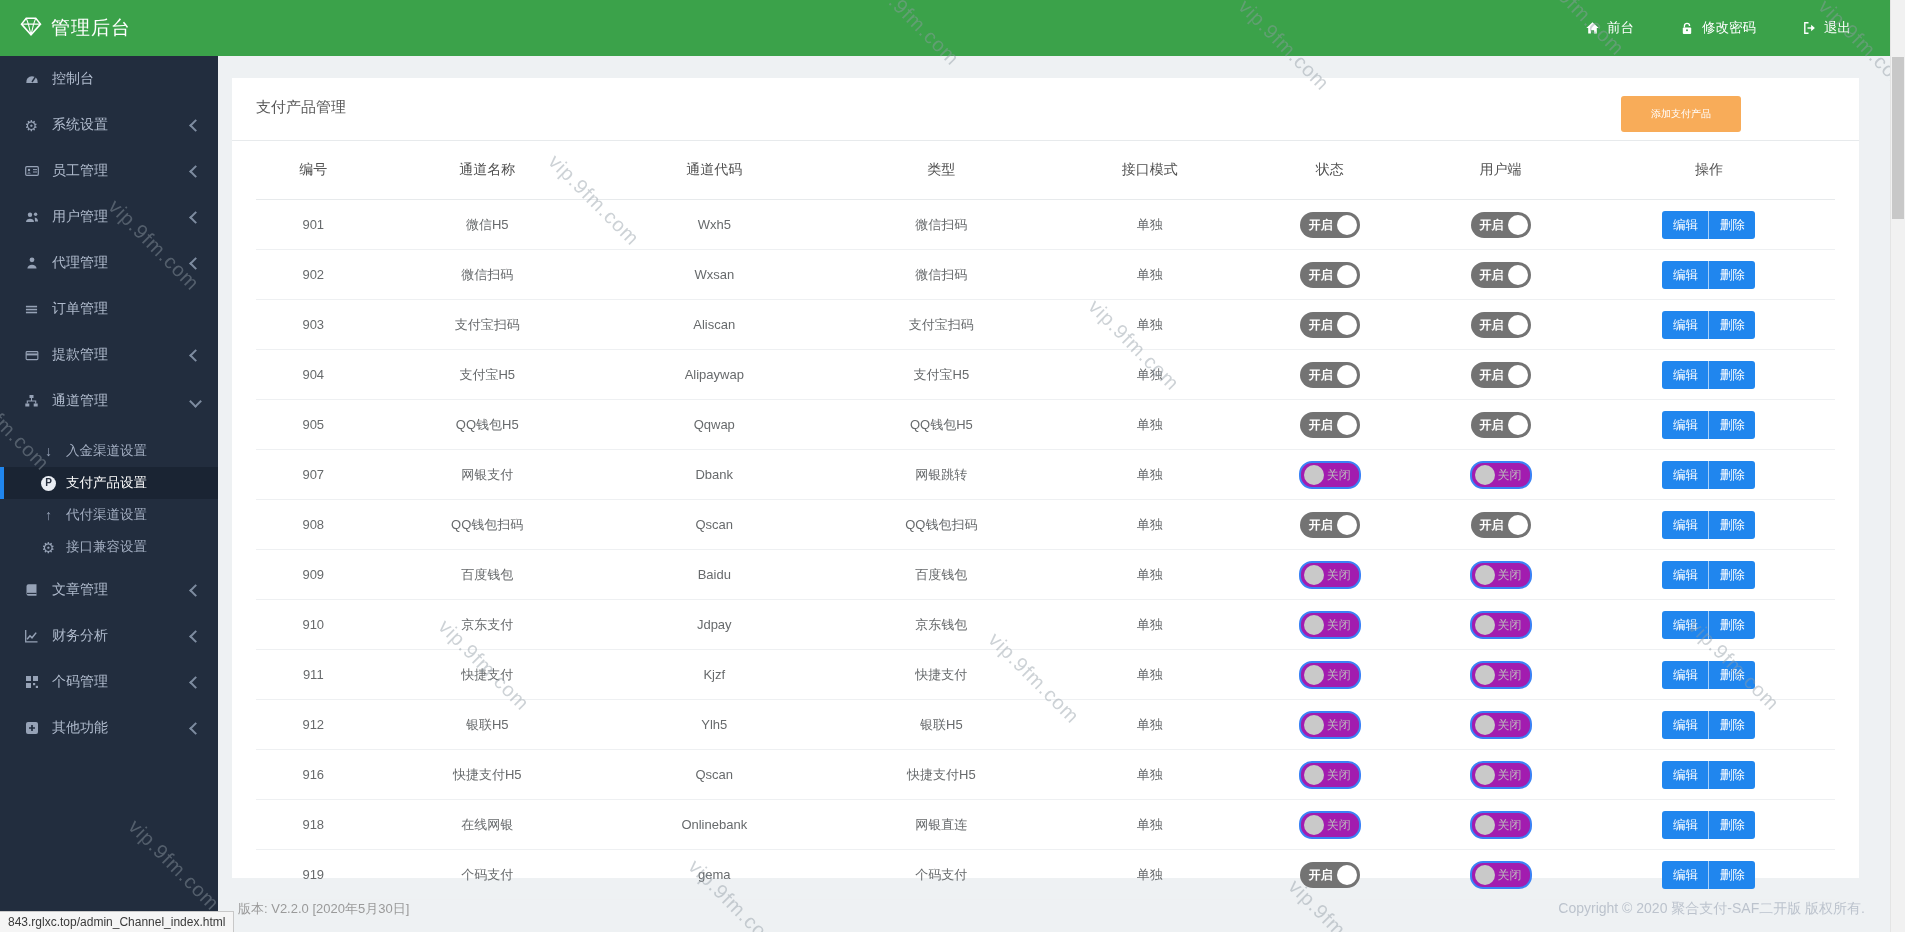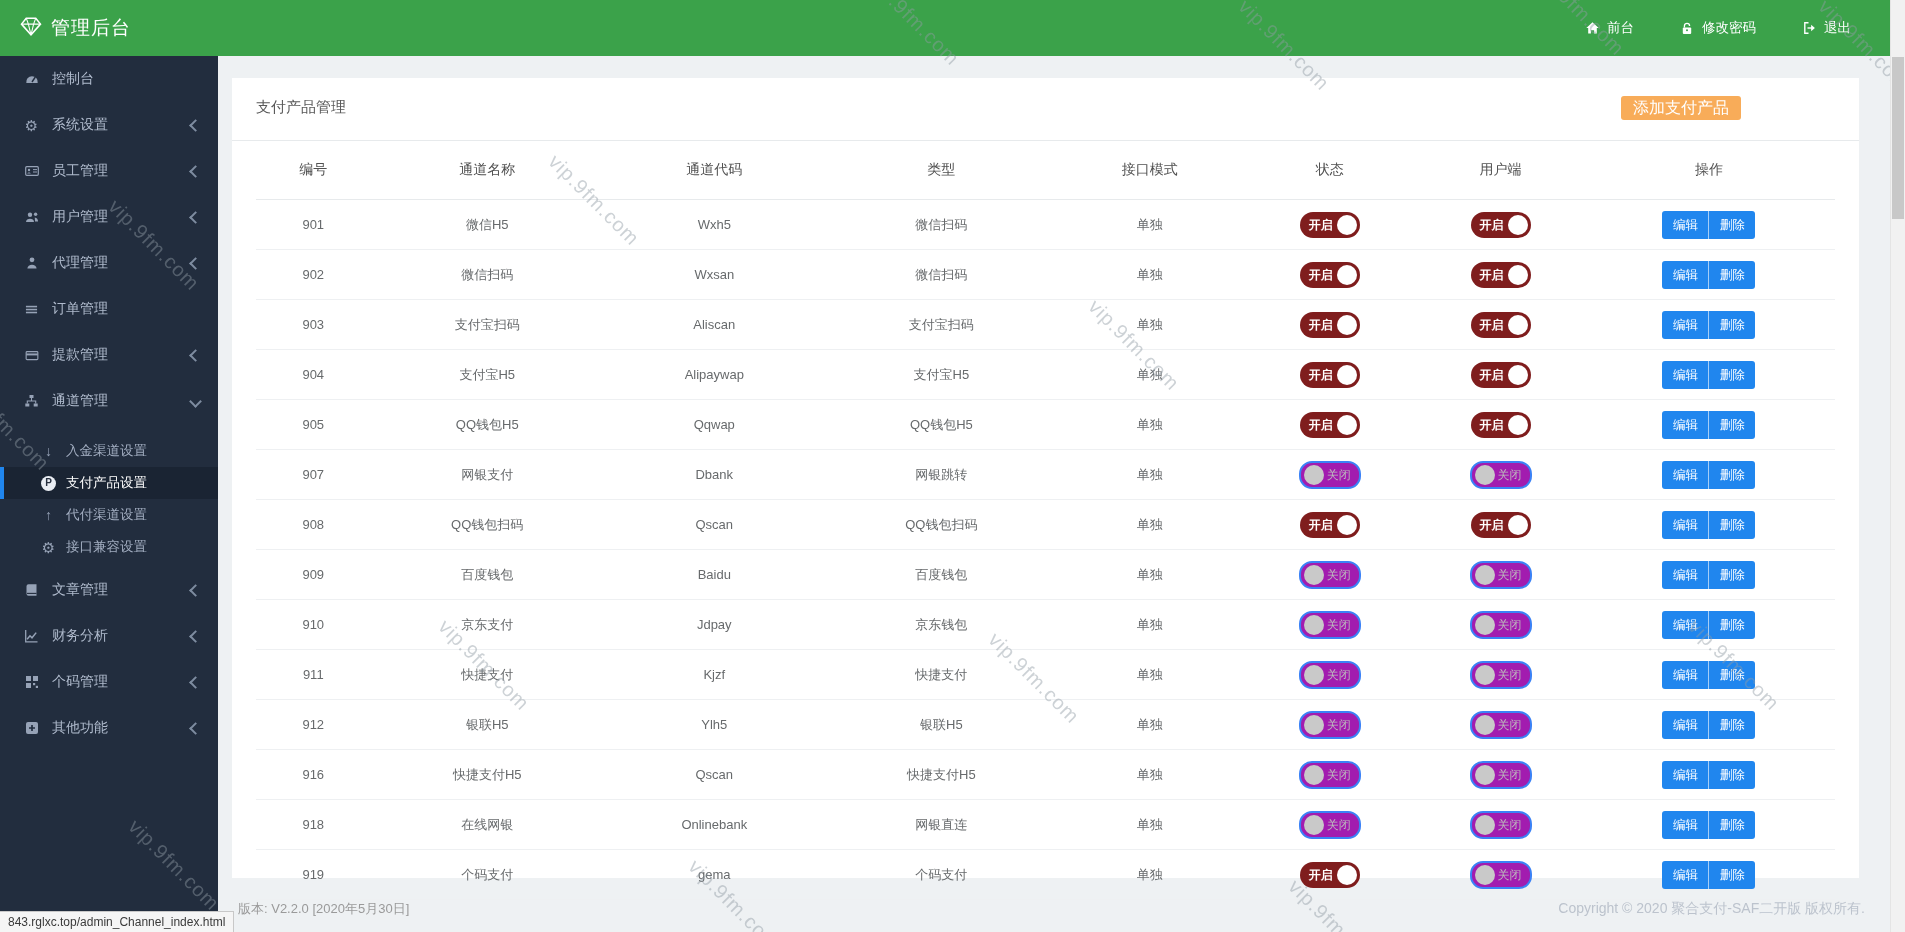--- a/index.html
+++ b/index.html
@@ -30,40 +30,40 @@
   .si .ic{width:17px;margin-right:9px;display:inline-flex;justify-content:center;align-items:center;
     color:#96a2b6;font-size:13px;line-height:1;}
   .si.active{background:#1a2433;border-left:4px solid #2086ee;padding-left:36px;color:#fff;}
   .pbadge{width:15px;height:15px;border-radius:50%;background:#e9edf3;color:#27303f;
     font-size:10px;font-weight:bold;display:inline-flex;align-items:center;justify-content:center;}
   
   .main{position:absolute;left:218px;top:56px;width:1687px;height:876px;background:#eef1f3;}
   .card{position:absolute;left:14px;top:22px;width:1627px;height:800px;background:#fff;}
   .card-head{position:relative;height:62px;border-bottom:1px solid #e7eaec;}
   .card-title{position:absolute;left:24px;top:20px;font-size:15px;color:#5a5a5a;}
-  .add-btn{position:absolute;top:18px;right:118px;width:120px;height:24px;background:#f8ac59;
-    color:#fff;font-size:16px;border:none;border-radius:3px;cursor:pointer;
+  .add-btn{position:absolute;top:18px;right:118px;width:120px;height:36px;background:#f8ac59;
+    color:#fff;font-size:10px;border:none;border-radius:3px;cursor:pointer;
     font-family:inherit;}
   .tbl{width:calc(100% - 48px);margin:0 24px;border-collapse:collapse;table-layout:fixed;}
   .tbl th{height:56px;font-size:14px;font-weight:normal;color:#515151;text-align:center;
     border-bottom:1px solid #e7eaec;}
   .tbl td{height:47px;font-size:13px;color:#676a6c;text-align:center;
     border-bottom:1px solid #eef0f2;}
   .tbl th:nth-child(1),.tbl td:nth-child(1){width:7.2%;}
   .tbl th:nth-child(2),.tbl td:nth-child(2){width:14.8%;}
   .tbl th:nth-child(3),.tbl td:nth-child(3){width:14%;}
   .tbl th:nth-child(4),.tbl td:nth-child(4){width:14.8%;}
   .tbl th:nth-child(5),.tbl td:nth-child(5){width:11.6%;}
   .tbl th:nth-child(6),.tbl td:nth-child(6){width:11.2%;}
   .tbl th:nth-child(7),.tbl td:nth-child(7){width:10.4%;}
   .tbl th:nth-child(8),.tbl td:nth-child(8){width:16%;}
   
   .toggle{position:relative;display:inline-block;width:60px;height:26px;border-radius:13px;
     vertical-align:middle;cursor:pointer;}
-  .toggle.on{background:#7f1d1d;}
+  .toggle.on{background:#737373;}
   .toggle.on .tlabel{position:absolute;left:9px;top:0;line-height:26px;color:#fff;font-size:12px;font-weight:bold;}
   .toggle.on .knob{position:absolute;right:3px;top:3px;width:20px;height:20px;border-radius:50%;background:#fff;}
   .toggle.off{background:#a21caf;border:2px solid #3b82f6;width:58px;height:24px;}
   .toggle.off .tlabel{position:absolute;right:8px;top:0;line-height:24px;color:#bcbcbc;font-size:12px;}
   .toggle.off .knob{position:absolute;left:3px;top:2px;width:20px;height:20px;border-radius:50%;background:#c9c9c9;}
   
   .btn-group{display:inline-flex;border-radius:3px;overflow:hidden;vertical-align:middle;}
   .abtn{width:46px;height:28px;line-height:28px;background:#2086ee;color:#fff;font-size:12.5px;
     text-align:center;cursor:pointer;}
   .abtn + .abtn{border-left:1px solid rgba(255,255,255,.6);}

